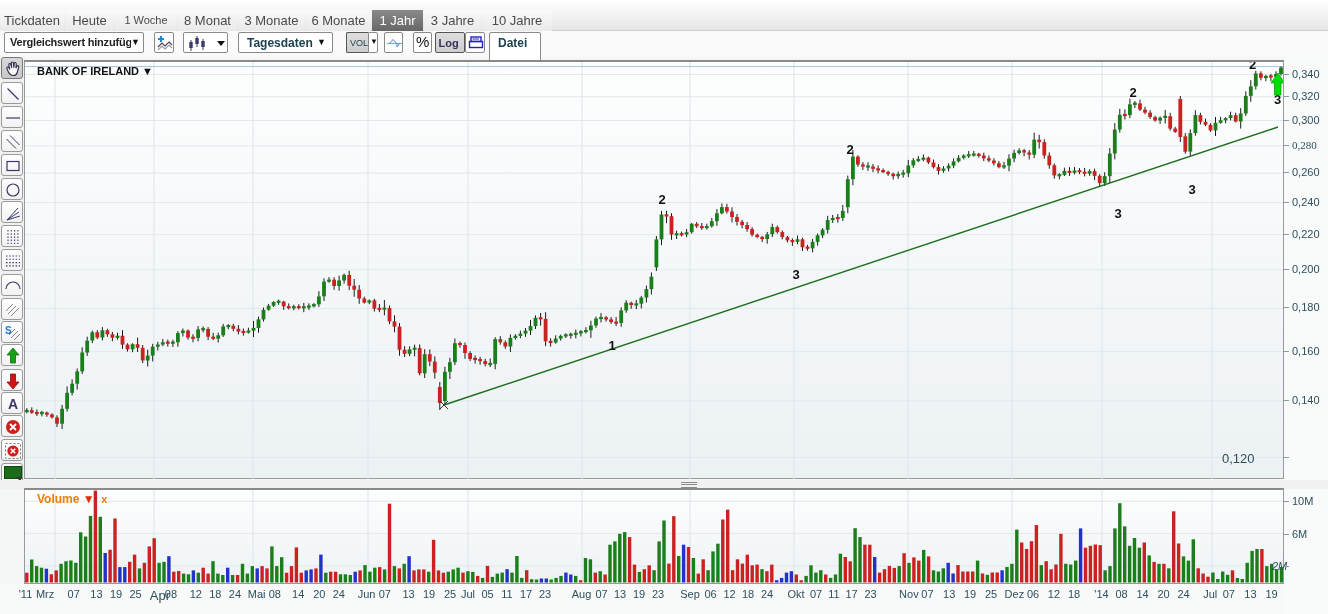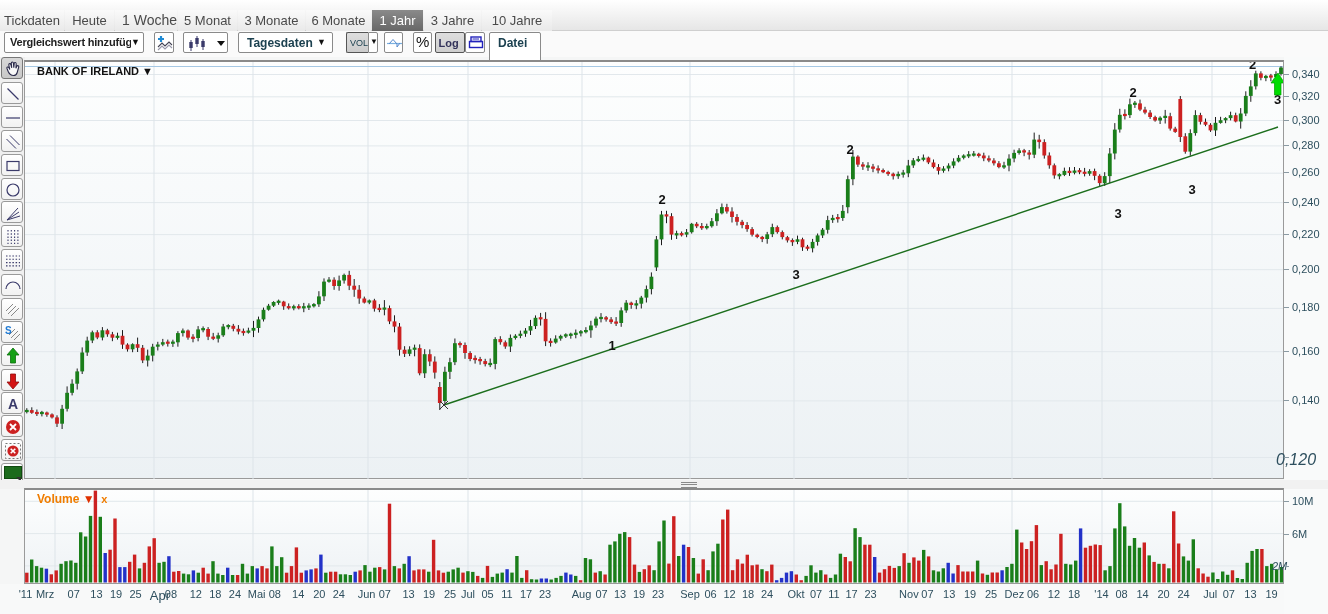--- a/index.html
+++ b/index.html
@@ -3,22 +3,22 @@
 <style>
 * { margin:0; padding:0; box-sizing:border-box; }
 body { width:1328px; height:614px; position:relative; overflow:hidden;
        font-family:"Liberation Sans", sans-serif; background:#f5f6f6; }
 </style></head>
 <body>
 
 <div style="position:absolute;left:0;top:0;width:1328px;height:31px;background:linear-gradient(#ffffff,#e6e6e6);border-bottom:1px solid #cfcfcf;"></div>
 <div style="position:absolute;left:0px;top:10px;width:64px;height:21px;background:linear-gradient(#fafafa,#e9e9e9);color:#4a4a4a;text-align:center;line-height:21px;font-size:13px;">Tickdaten</div>
 <div style="position:absolute;left:65px;top:10px;width:49px;height:21px;background:linear-gradient(#fafafa,#e9e9e9);color:#4a4a4a;text-align:center;line-height:21px;font-size:13px;">Heute</div>
-<div style="position:absolute;left:115px;top:10px;width:62px;height:21px;background:linear-gradient(#fafafa,#e9e9e9);color:#4a4a4a;text-align:right;line-height:21px;font-size:14px;">1 Woche</div>
-<div style="position:absolute;left:178px;top:10px;width:59px;height:21px;background:linear-gradient(#fafafa,#e9e9e9);color:#4a4a4a;text-align:center;line-height:21px;font-size:13px;">5 Monat</div>
+<div style="position:absolute;left:115px;top:10px;width:62px;height:21px;background:linear-gradient(#fafafa,#e9e9e9);color:#4a4a4a;text-align:center;line-height:21px;font-size:11px;">1 Woche</div>
+<div style="position:absolute;left:178px;top:10px;width:59px;height:21px;background:linear-gradient(#fafafa,#e9e9e9);color:#4a4a4a;text-align:center;line-height:21px;font-size:13px;">8 Monat</div>
 <div style="position:absolute;left:238px;top:10px;width:67px;height:21px;background:linear-gradient(#fafafa,#e9e9e9);color:#4a4a4a;text-align:center;line-height:21px;font-size:13px;">3 Monate</div>
 <div style="position:absolute;left:306px;top:10px;width:65px;height:21px;background:linear-gradient(#fafafa,#e9e9e9);color:#4a4a4a;text-align:center;line-height:21px;font-size:13px;">6 Monate</div>
 <div style="position:absolute;left:372px;top:10px;width:51px;height:21px;background:linear-gradient(#8a8a8a,#676767);color:#fff;text-align:center;line-height:21px;font-size:13px;">1 Jahr</div>
 <div style="position:absolute;left:424px;top:10px;width:57px;height:21px;background:linear-gradient(#fafafa,#e9e9e9);color:#4a4a4a;text-align:center;line-height:21px;font-size:13px;">3 Jahre</div>
 <div style="position:absolute;left:482px;top:10px;width:70px;height:21px;background:linear-gradient(#fafafa,#e9e9e9);color:#4a4a4a;text-align:center;line-height:21px;font-size:13px;">10 Jahre</div>
 
 <div style="position:absolute;left:0;top:31px;width:1328px;height:26px;background:#fafafa;"></div>
 <div style="position:absolute;left:4px;top:32px;width:140px;height:21px;border:1px solid #8a8a8a;border-radius:2px;background:#fff;">
     <div style="position:absolute;left:5px;top:3px;width:121px;font-size:11px;font-weight:bold;color:#222;letter-spacing:-0.2px;white-space:nowrap;overflow:hidden;">Vergleichswert hinzufüge</div>
     <span style="position:absolute;right:3px;top:4px;font-size:9px;color:#111;">▼</span>
@@ -736,37 +736,37 @@
 <path d="M1253 11 L1259.5 21 L1256 21 L1256 33 L1249.5 33 L1249.5 21 L1246 21 Z" fill="#00dd00" stroke="#009900" stroke-width="0.7"></path>
 </svg>
 
 <div style="position:absolute;left:1284px;top:57px;width:44px;height:557px;background:#f9fafa;"></div>
 <div style="position:absolute;left:1292px;top:67.5px;font-size:11px;color:#2e4f5e;">0,340</div>
 <div style="position:absolute;left:1284px;top:73.5px;width:5px;height:1px;background:#8a9aa3;"></div>
 <div style="position:absolute;left:1292px;top:89.8px;font-size:11px;color:#2e4f5e;">0,320</div>
 <div style="position:absolute;left:1284px;top:95.8px;width:5px;height:1px;background:#8a9aa3;"></div>
 <div style="position:absolute;left:1292px;top:113.5px;font-size:11px;color:#2e4f5e;">0,300</div>
 <div style="position:absolute;left:1284px;top:119.5px;width:5px;height:1px;background:#8a9aa3;"></div>
-<div style="position:absolute;left:1292px;top:138.9px;font-size:11px;color:#2e4f5e;">0,280</div>
+<div style="position:absolute;left:1292px;top:138.9px;font-size:11px;color:#2e4f5e;font-family:Liberation Serif, serif;">0,280</div>
 <div style="position:absolute;left:1284px;top:144.9px;width:5px;height:1px;background:#8a9aa3;"></div>
 <div style="position:absolute;left:1292px;top:166.2px;font-size:11px;color:#2e4f5e;">0,260</div>
 <div style="position:absolute;left:1284px;top:172.2px;width:5px;height:1px;background:#8a9aa3;"></div>
 <div style="position:absolute;left:1292px;top:195.6px;font-size:11px;color:#2e4f5e;">0,240</div>
 <div style="position:absolute;left:1284px;top:201.6px;width:5px;height:1px;background:#8a9aa3;"></div>
 <div style="position:absolute;left:1292px;top:227.6px;font-size:11px;color:#2e4f5e;">0,220</div>
 <div style="position:absolute;left:1284px;top:233.6px;width:5px;height:1px;background:#8a9aa3;"></div>
 <div style="position:absolute;left:1292px;top:262.7px;font-size:11px;color:#2e4f5e;">0,200</div>
 <div style="position:absolute;left:1284px;top:268.7px;width:5px;height:1px;background:#8a9aa3;"></div>
 <div style="position:absolute;left:1292px;top:301.4px;font-size:11px;color:#2e4f5e;">0,180</div>
 <div style="position:absolute;left:1284px;top:307.4px;width:5px;height:1px;background:#8a9aa3;"></div>
 <div style="position:absolute;left:1292px;top:344.7px;font-size:11px;color:#2e4f5e;">0,160</div>
 <div style="position:absolute;left:1284px;top:350.7px;width:5px;height:1px;background:#8a9aa3;"></div>
 <div style="position:absolute;left:1292px;top:393.9px;font-size:11px;color:#2e4f5e;">0,140</div>
 <div style="position:absolute;left:1284px;top:399.9px;width:5px;height:1px;background:#8a9aa3;"></div>
-<div style="position:absolute;left:1276px;top:450.5px;font-size:16px;color:#2e4f5e;font-style:italic;">0,120</div>
+<div style="position:absolute;left:1222px;top:450.5px;font-size:13px;color:#2e4f5e;">0,120</div>
 <div style="position:absolute;left:1284px;top:456.5px;width:5px;height:1px;background:#8a9aa3;"></div>
 
 <div style="position:absolute;left:0;top:480px;width:1328px;height:9px;background:#f1f1f1;"></div>
 <div style="position:absolute;left:681px;top:481.5px;width:16px;height:1.4px;background:#8a8a8a;"></div>
 <div style="position:absolute;left:681px;top:484px;width:16px;height:1.4px;background:#8a8a8a;"></div>
 <div style="position:absolute;left:681px;top:486.5px;width:16px;height:1.4px;background:#8a8a8a;"></div>
 
 <div style="position:absolute;left:24px;top:488px;width:1260px;height:96px;border:1px solid #9a9a9a;border-top:2px solid #8a8a8a;background:linear-gradient(#fdfefe,#eef2f5);"></div>
 <svg width="1258" height="93" viewBox="0 0 1258 93" style="position:absolute;left:25px;top:490px;">
 <line x1="0" y1="11.3" x2="1258" y2="11.3" stroke="#e2e8ec" stroke-width="1"></line>

